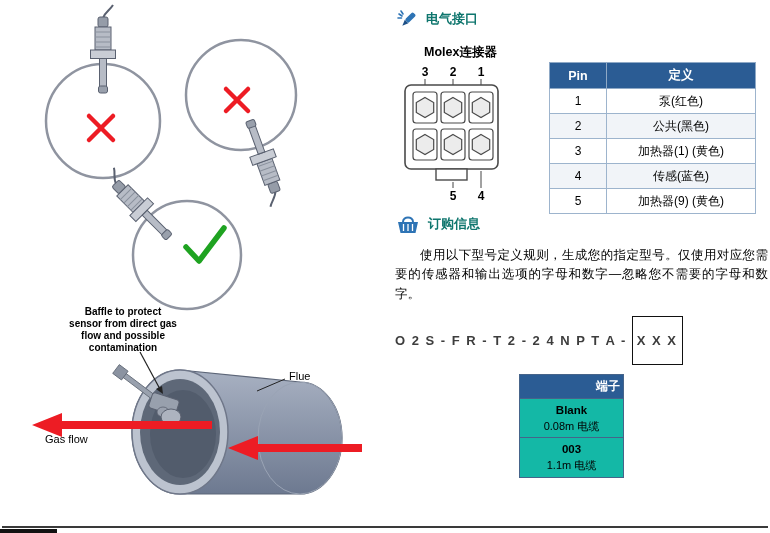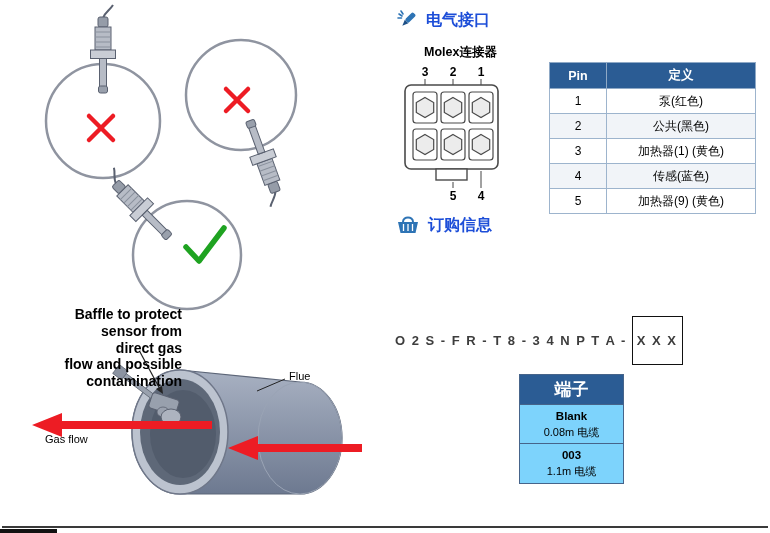--- a/index.html
+++ b/index.html
@@ -1,33 +1,33 @@
 <!DOCTYPE html>
 <html><head>
 <meta charset="utf-8">
 <style>
   html,body{margin:0;padding:0;background:#fff;}
   .page{position:relative;width:770px;height:533px;background:#fff;overflow:hidden;
         font-family:"Liberation Sans",sans-serif;color:#000;}
   .abs{position:absolute;}
-  .sec-title{font-size:16px;font-weight:bold;color:#1d4ed8;}
+  .sec-title{font-size:13px;font-weight:bold;color:#0f766e;}
   .molex-label{font-size:12.5px;font-weight:bold;color:#000;}
-  .note{font-size:14px;font-weight:bold;text-align:right;white-space:pre-line;line-height:1.2;}
+  .note{font-size:10px;font-weight:bold;text-align:center;white-space:pre-line;line-height:1.2;}
   .flue-label,.gas-label{font-size:11px;font-weight:normal;}
   .para{font-size:12.5px;line-height:1.55;text-align:justify;text-indent:2em;}
   .partnum{font-size:13px;font-weight:bold;color:#3d3d3d;letter-spacing:1.5px;white-space:nowrap;}
   .partnum .xxx{display:inline-block;border:1.5px solid #111;padding:16px 4px;margin-left:5px;letter-spacing:1.5px;}
   table{border-collapse:collapse;}
   .pin-table{width:207px;font-size:12px;}
   .pin-table th{background:#2b5c94;color:#fff;font-weight:bold;font-size:12.5px;padding:4px 18px;border:1px solid #8fa9c6;}
   .pin-table td{border:1px solid #9db4cd;text-align:center;padding:3.5px 2px;background:#fff;}
   .pin-table tbody tr:nth-child(even) td{background:#f1f4f8;}
   .term-table{width:105px;font-size:11px;text-align:center;}
-  .term-table th{background:#2b5c94;color:#fff;font-size:17px;font-weight:bold;padding:3px;border:1px solid #46648a;}
-  .term-table td{border:1px solid #46648a;padding:4px 2px;line-height:1.35;background:#7dd3fc;}
+  .term-table th{background:#2b5c94;color:#fff;font-size:12px;font-weight:bold;padding:3px;border:1px solid #46648a;text-align:right;}
+  .term-table td{border:1px solid #46648a;padding:4px 2px;line-height:1.35;background:#14b8a6;}
   .term-table .code{font-weight:bold;font-size:11.5px;display:block;}
   .footer-line{background:#3a3a3a;height:1.5px;}
   .footer-bar{background:#111;height:4px;}
   svg text{font-family:"Liberation Sans",sans-serif;}
 </style>
 </head>
 <body>
 
 <div class="page">
 
@@ -184,23 +184,24 @@
     </tbody>
   </table>
 
   <svg class="abs" style="left:395px;top:212px;" width="26" height="24" viewBox="0 0 26 24">
     <path d="M8,10 C8,4 18,4 18,10" stroke="#2e74b5" stroke-width="2" fill="none"></path>
     <polygon points="3,10 23,10 20.5,21 5.5,21" fill="#2e74b5"></polygon>
     <path d="M8.5,12 v7 M13,12 v7 M17.5,12 v7" stroke="#fff" stroke-width="1.3"></path>
   </svg>
   <div class="abs sec-title" style="left:428px;top:215px;">订购信息</div>
 
+  <div class="abs para" style="left:395px;top:246px;width:373px;">使用以下型号定义规则，生成您的指定型号。仅使用对应您需要的传感器和输出选项的字母和数字—忽略您不需要的字母和数字。</div>
 
   <div class="abs partnum" style="left:395px;top:316px;">
-    <span>O 2 S - F R - T 8 - 3 4 N P T A -</span><span class="xxx">X X X</span>
+    <span>O 2 S - F R - T 2 - 2 4 N P T A -</span><span class="xxx">X X X</span>
   </div>
 
   <table class="term-table abs" style="left:519px;top:374px;">
     <thead>
       <tr>
           <th>端子</th>
         </tr>
     </thead>
     <tbody>
       <tr>

